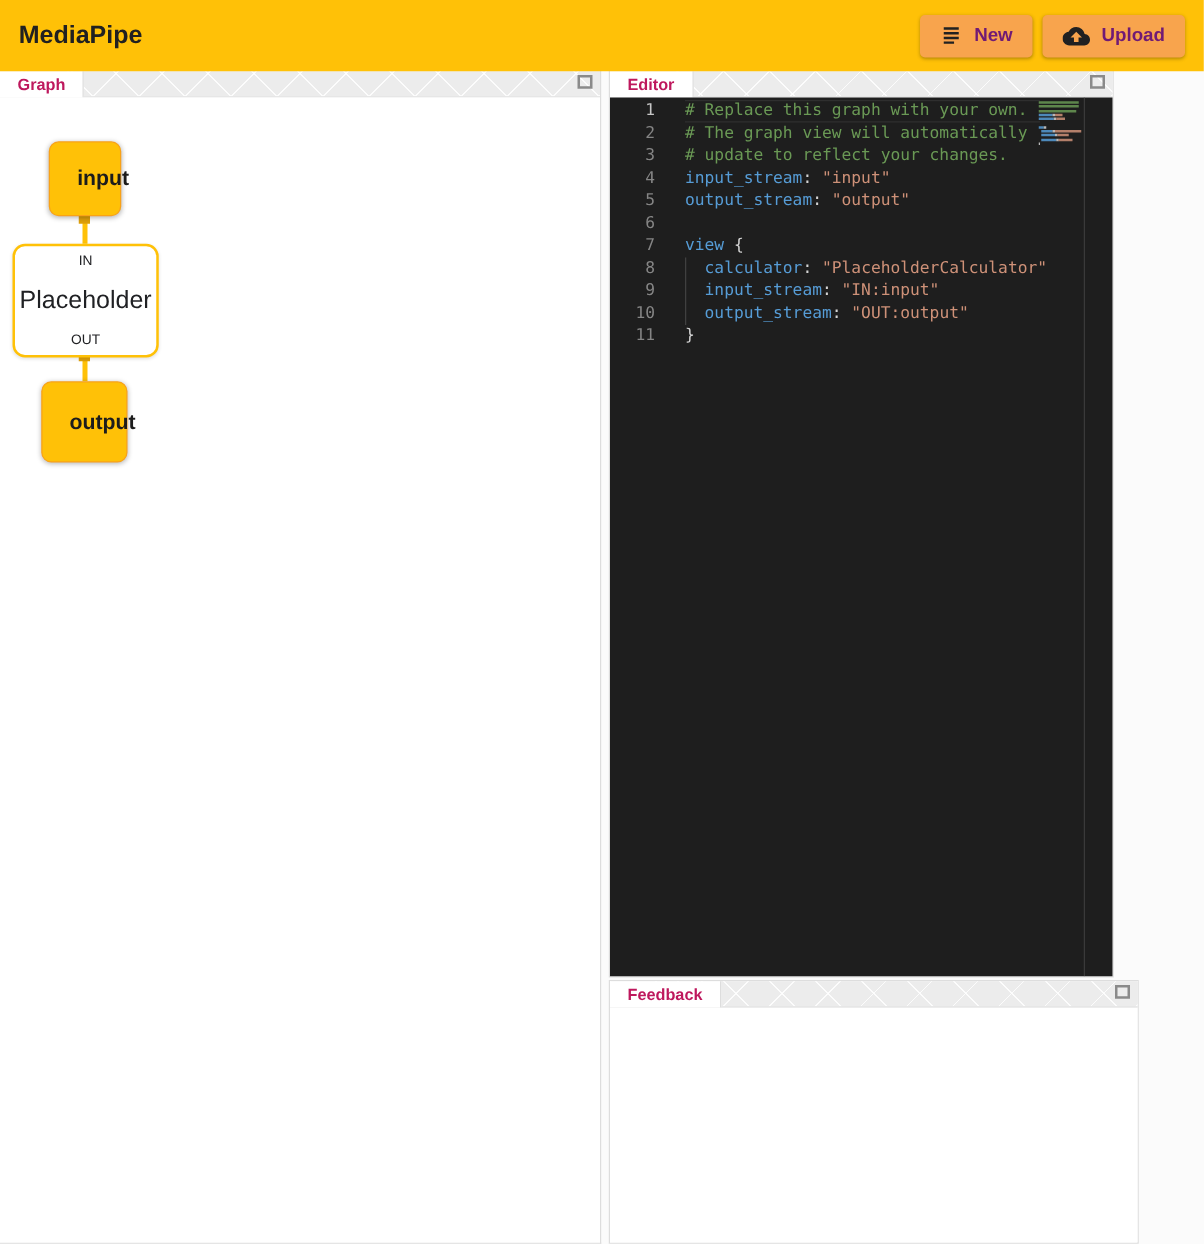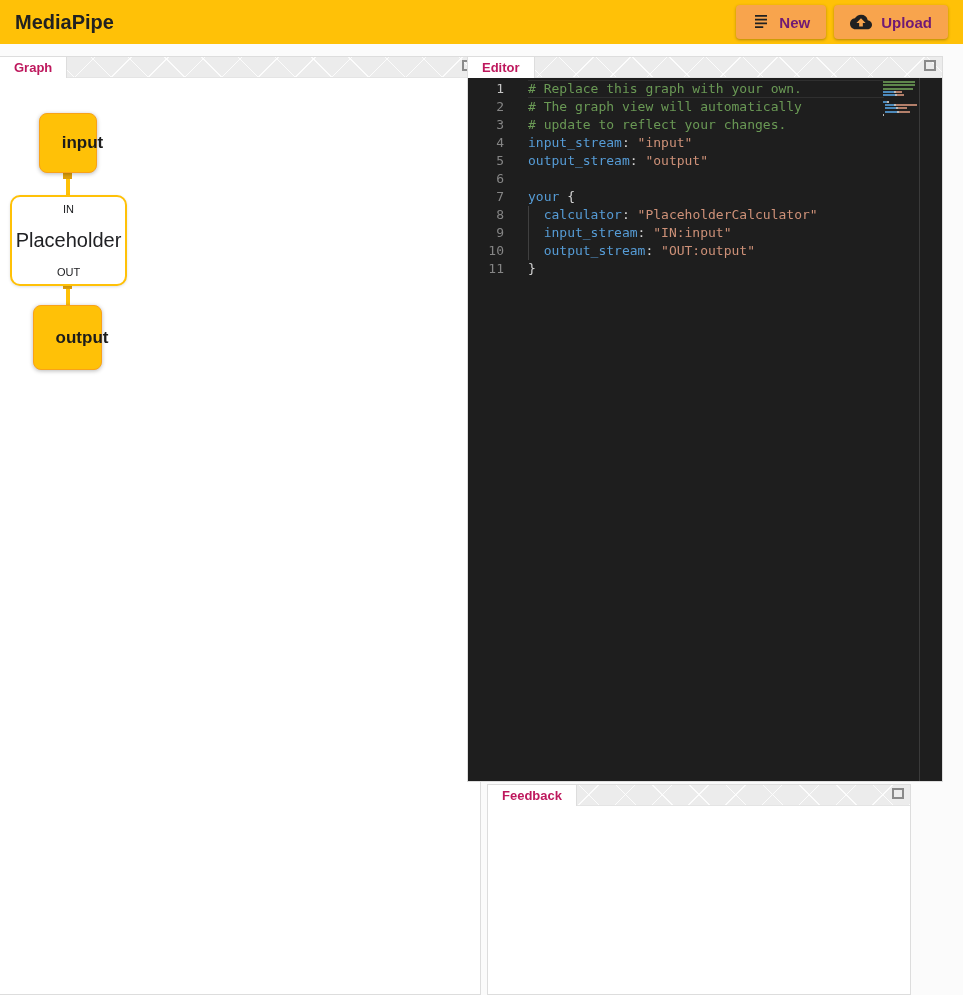--- a/index.html
+++ b/index.html
@@ -1,35 +1,35 @@
 <!DOCTYPE html>
 <html style="--header_bg: #FFC107; --button_bg: #F8A44D; --node_fill: #FFC107; --node_border: #F9A218; --edge: #FFC107; --edge_port: #DEA00B; --editor_bg: #1E1E1E; --comment: #6A9955; --key: #569CD6; --string: #CE9178; --plain: #D4D4D4; --line_number: #858585; --active_line_number: #C6C6C6;"><head>
 <meta charset="utf-8">
 <style>
   * { margin:0; padding:0; box-sizing:border-box; }
   html,body { width:963px; height:995px; overflow:hidden; background:#fbfbfb;
               font-family:"Liberation Sans", sans-serif; }
 
   
-  .app-header { position:absolute; left:0; top:0; width:963px; height:44px;
+  .app-header { position:absolute; left:0; top:0; width:963px; height:57px;
     background:var(--header_bg); display:flex; align-items:center; z-index:5; }
   .app-title { font-size:20px; font-weight:bold; color:#212121; margin-left:15px; }
   .header-spacer { flex:1; }
   .hdr-btn { height:34px; display:inline-flex; align-items:center; gap:9px;
     background:var(--button_bg); border:none; border-radius:4px; padding:0 16px;
     font-family:"Liberation Sans",sans-serif; font-size:15px; font-weight:bold; color:#701a75;
     box-shadow:0 1px 3px rgba(0,0,0,0.3); cursor:pointer; }
   .hdr-btn + .hdr-btn { margin-left:8px; }
   .hdr-btn:last-child { margin-right:15px; }
   .hdr-btn svg { display:block; }
 
   
   .panel { position:absolute; background:#fff; border:1px solid #ddd; }
   .graph-panel    { left:0;   top:56;  width:481px; height:939px; border-left:none; }
-  .editor-panel   { left:467px; top:56px;  width:476px; height:726px; }
+  .editor-panel   { left:487px; top:56px;  width:404px; height:726px; }
   .feedback-panel { left:487px; top:784px; width:424px; height:211px; }
   .graph-panel { top:56px; }
 
   .tabstrip { position:relative; height:21px; width:100%;
     background:
       repeating-linear-gradient(45deg,  rgba(255,255,255,0.85) 0 1px, transparent 1px 26px),
       repeating-linear-gradient(-45deg, rgba(255,255,255,0.85) 0 1px, transparent 1px 26px),
       #ececec;
     border-bottom:1px solid #e4e4e4; }
   .tab { display:inline-flex; align-items:center; height:21px; padding:0 14px;
@@ -142,21 +142,21 @@
   </div>
   <div class="editor-surface">
     <div class="current-line"></div>
     <div class="code-rows">
         <div class="code-row"><span class="ln active">1</span><span class="code-text"><span class="tok-c"># Replace this graph with your own.</span></span></div>
         <div class="code-row"><span class="ln">2</span><span class="code-text"><span class="tok-c"># The graph view will automatically</span></span></div>
         <div class="code-row"><span class="ln">3</span><span class="code-text"><span class="tok-c"># update to reflect your changes.</span></span></div>
         <div class="code-row"><span class="ln">4</span><span class="code-text"><span class="tok-k">input_stream</span><span class="tok-p">: </span><span class="tok-s">"input"</span></span></div>
         <div class="code-row"><span class="ln">5</span><span class="code-text"><span class="tok-k">output_stream</span><span class="tok-p">: </span><span class="tok-s">"output"</span></span></div>
         <div class="code-row"><span class="ln">6</span><span class="code-text"></span></div>
-        <div class="code-row"><span class="ln">7</span><span class="code-text"><span class="tok-k">your</span><span class="tok-p"> {</span></span></div>
+        <div class="code-row"><span class="ln">7</span><span class="code-text"><span class="tok-k">view</span><span class="tok-p"> {</span></span></div>
         <div class="code-row"><span class="ln">8</span><span class="code-text"><span class="tok-p">  </span><span class="tok-k">calculator</span><span class="tok-p">: </span><span class="tok-s">"PlaceholderCalculator"</span></span></div>
         <div class="code-row"><span class="ln">9</span><span class="code-text"><span class="tok-p">  </span><span class="tok-k">input_stream</span><span class="tok-p">: </span><span class="tok-s">"IN:input"</span></span></div>
         <div class="code-row"><span class="ln">10</span><span class="code-text"><span class="tok-p">  </span><span class="tok-k">output_stream</span><span class="tok-p">: </span><span class="tok-s">"OUT:output"</span></span></div>
         <div class="code-row"><span class="ln">11</span><span class="code-text"><span class="tok-p">}</span></span></div>
       </div>
     <div class="indent-guide"></div>
     <div class="minimap">
         <div class="mm-row">
           <span class="mm-seg" style="width: 32px; background: rgb(106, 153, 85);"></span>
         </div>

